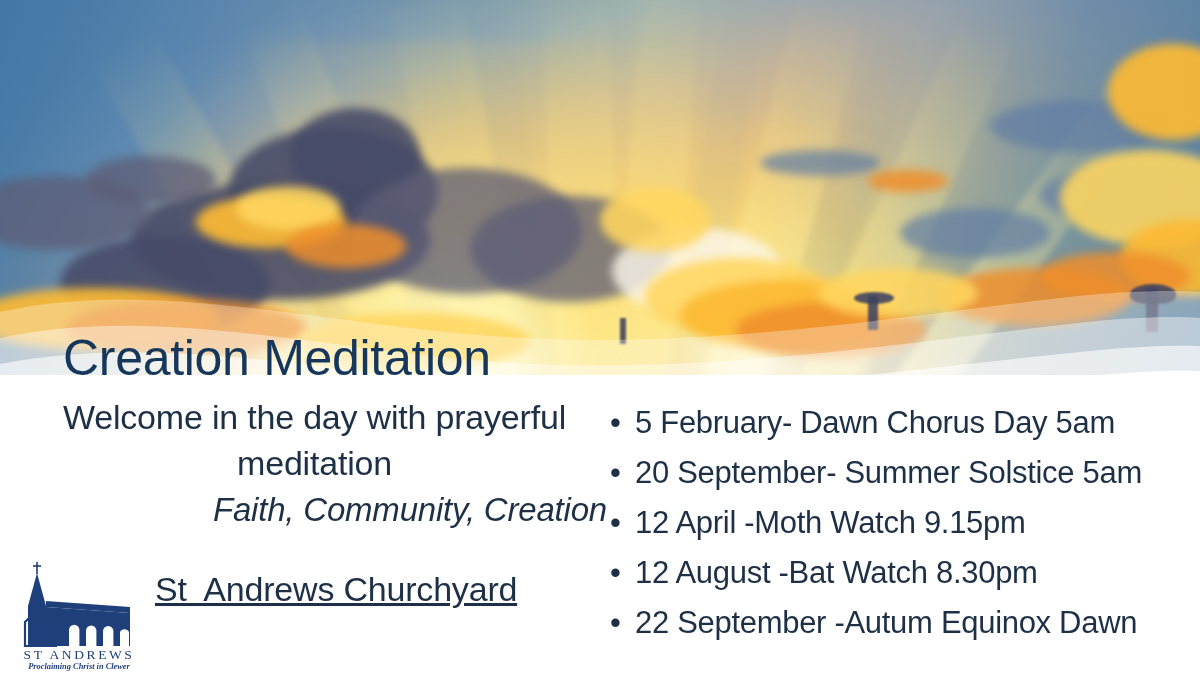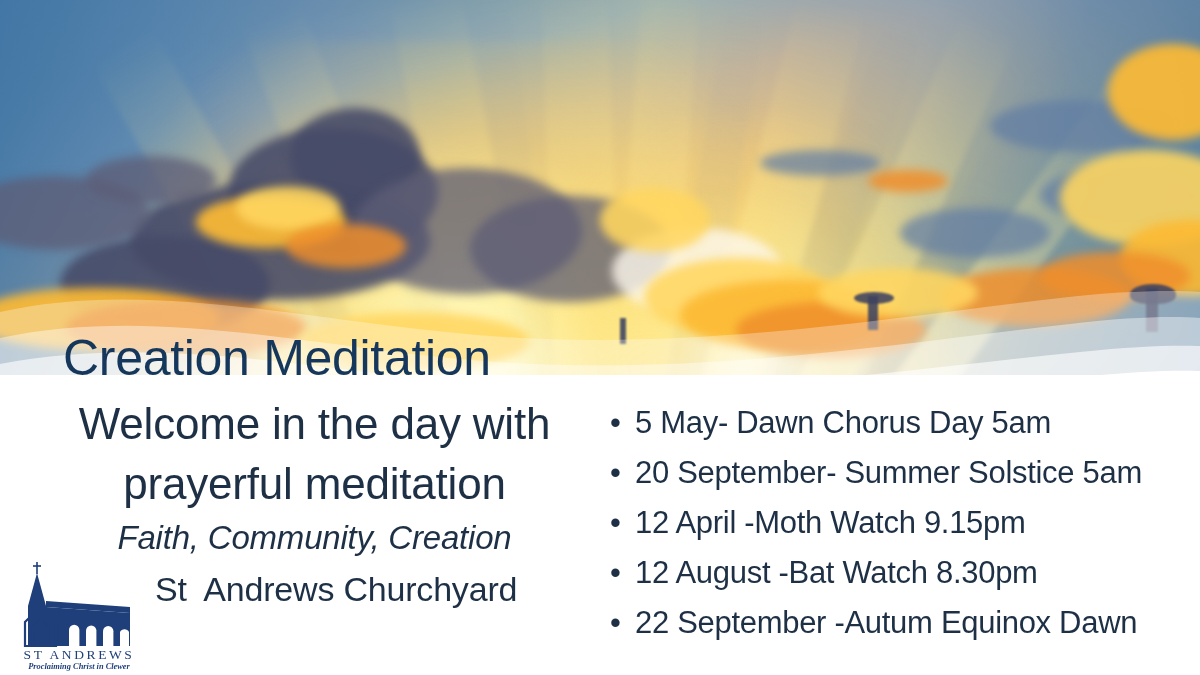--- a/index.html
+++ b/index.html
@@ -157,40 +157,42 @@
 
   .left-col {
     position: absolute;
     left: 22px;
     top: 394px;
     width: 585px;
     text-align: center;
     color: #1e3045;
   }
   .lead {
-    font-size: 44px;
+    font-size: 34px;
     line-height: 1.36;
     letter-spacing: -0.2px;
   }
   .tagline {
     font-size: 33px;
     font-style: italic;
     line-height: 1.36;
     letter-spacing: -0.2px;
     margin-top: 2px;
+    text-align: right;
   }
 
   .venue {
     position: absolute;
     left: 155px;
     top: 570px;
     font-size: 34px;
     color: #1e3045;
     letter-spacing: -0.2px;
     white-space: pre;
+    text-decoration: underline;
   }
 
   .bullets {
     position: absolute;
     left: 609px;
     top: 398px;
     width: 585px;
     color: #1e3045;
     list-style: none;
     margin: 0;
@@ -303,21 +305,21 @@
   <div class="title">Creation Meditation</div>
 
   <div class="left-col">
     <div class="lead">Welcome in the day with prayerful meditation</div>
     <div class="tagline">Faith, Community, Creation</div>
   </div>
 
   <div class="venue">St  Andrews Churchyard</div>
 
   <ul class="bullets">
-    <li>5 May- Dawn Chorus Day 5am</li>
+    <li>5 February- Dawn Chorus Day 5am</li>
     <li>20 September- Summer Solstice 5am</li>
     <li>12 April -Moth Watch 9.15pm</li>
     <li>12 August -Bat Watch 8.30pm</li>
     <li>22 September -Autum Equinox Dawn</li>
   </ul>
 
   <div class="logo">
     <svg width="134" height="112" viewBox="0 0 134 112" aria-hidden="true">
       <g fill="#1f3f7a">
 

